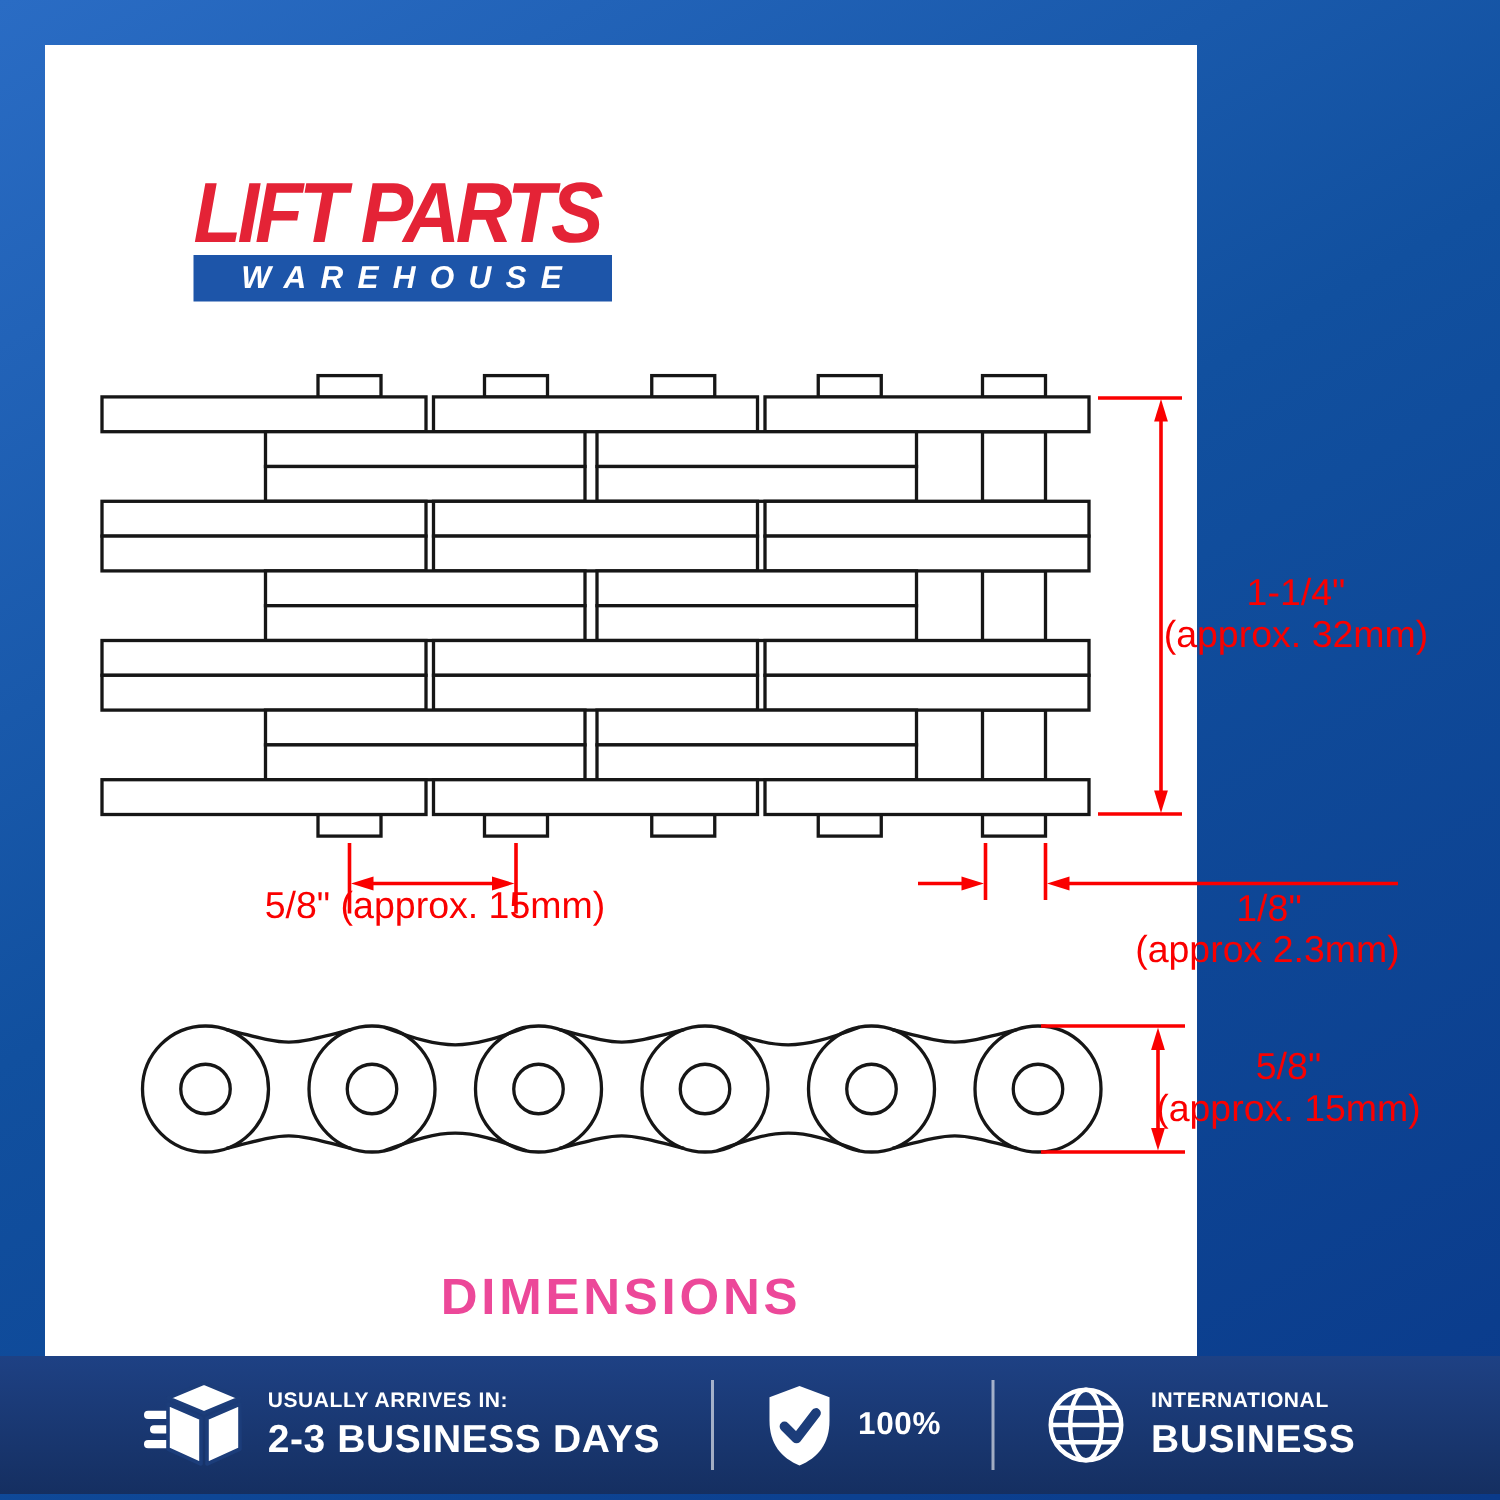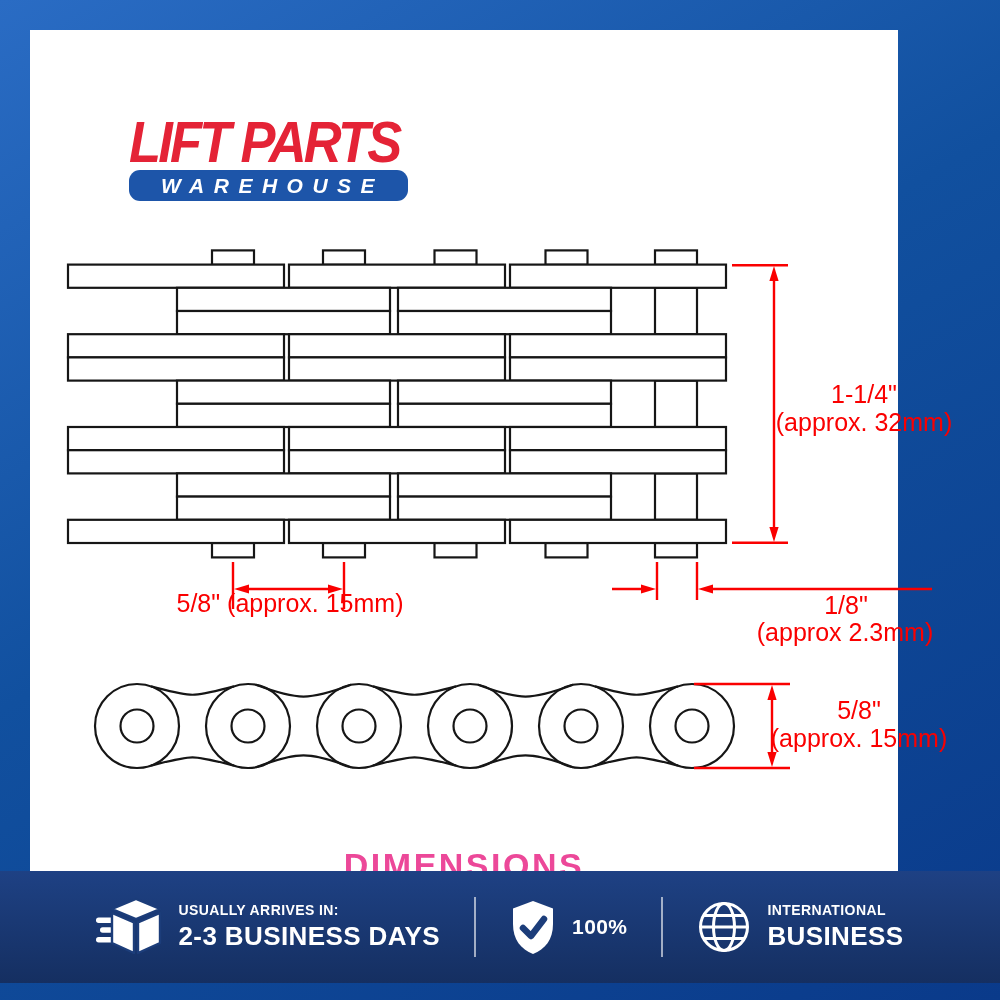--- a/index.html
+++ b/index.html
@@ -1,40 +1,40 @@
 <!DOCTYPE html>
 <html><head>
 <meta charset="utf-8">
 <style>
   html,body{margin:0;padding:0;}
   body{width:1000px;height:1000px;overflow:hidden;font-family:"Liberation Sans",sans-serif;}
   .frame{position:relative;width:1000px;height:1000px;
          background:linear-gradient(150deg,#2a6cc4 0%,#11509f 45%,#0a3a8a 100%);}
-  .content{position:absolute;left:30px;top:30px;width:852px;height:878px;background:#ffffff;padding-left:16px;}
+  .content{position:absolute;left:30px;top:30px;width:768px;height:878px;background:#ffffff;}
   
   .logo{position:absolute;left:99px;top:84px;width:280px;height:92px;}
   .logo-top{position:absolute;left:0;top:0;font-size:57px;line-height:1;font-weight:bold;
             font-style:italic;letter-spacing:-3px;color:#e42336;transform:scaleX(.92);
             transform-origin:0 0;white-space:nowrap;}
   .logo-bar{position:absolute;left:0;top:56px;width:279px;height:31px;background:#1d55a9;
-            display:flex;align-items:center;justify-content:center;border-radius:11px;}
+            display:flex;align-items:center;justify-content:center;}
   .logo-bar span{color:#fff;font-weight:bold;font-style:italic;font-size:21px;
             letter-spacing:9.5px;padding-left:8px;white-space:nowrap;}
   
   svg.drawing{position:absolute;left:0;top:0;width:1000px;height:1000px;pointer-events:none;}
   .ink{fill:#ffffff;stroke:#161616;stroke-width:2.2;}
   .inkline{fill:none;stroke:#161616;stroke-width:2.2;}
   .red{stroke:#fa0000;stroke-width:2.4;fill:none;}
   .redfill{fill:#fa0000;stroke:none;}
   .redtext{fill:#fa0000;font-family:"Liberation Sans",sans-serif;font-size:25px;}
   
   .dim-title{position:absolute;left:0;right:0;top:816px;text-align:center;color:#ec4899;
              font-size:34px;font-weight:bold;letter-spacing:2.5px;}
   
-  .footer{position:absolute;left:0;right:0;bottom:17px;height:112px;
+  .footer{position:absolute;left:0;right:0;bottom:4px;height:92px;
           background:linear-gradient(#1e4184,#152f61);
           display:flex;align-items:center;justify-content:center;gap:34px;color:#fff;}
   .f-item{display:flex;align-items:center;gap:16px;}
   .f-text .l1{font-size:14px;font-weight:bold;letter-spacing:.4px;line-height:1.25;}
   .f-text .l2{font-size:26px;font-weight:bold;letter-spacing:.4px;line-height:1.25;}
   .f-div{width:2px;height:60px;background:rgba(255,255,255,.6);}
 </style>
 </head>
 <body>
 

